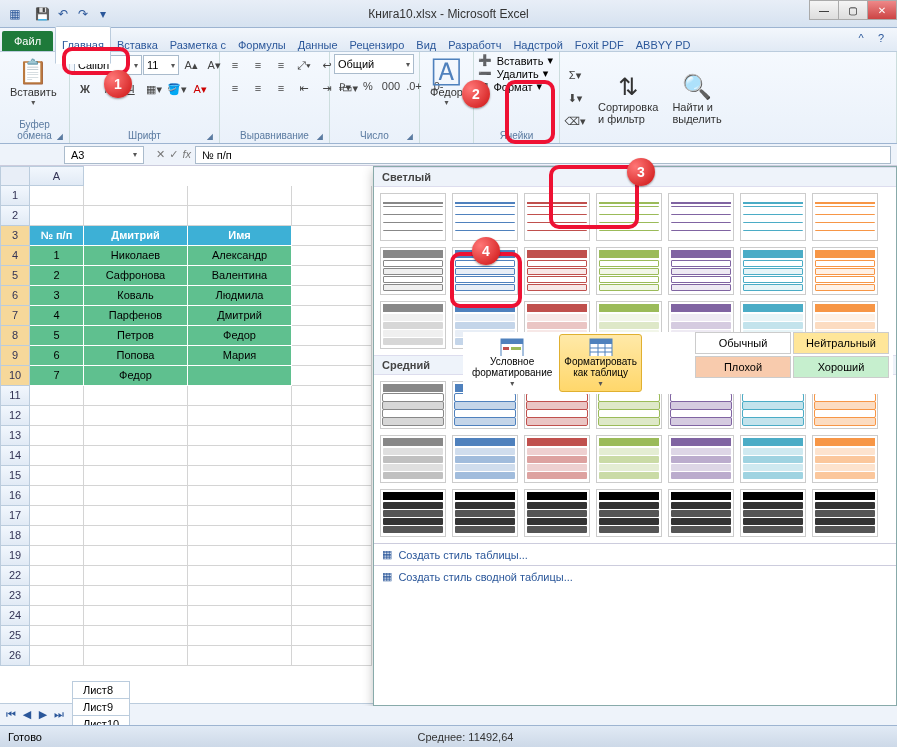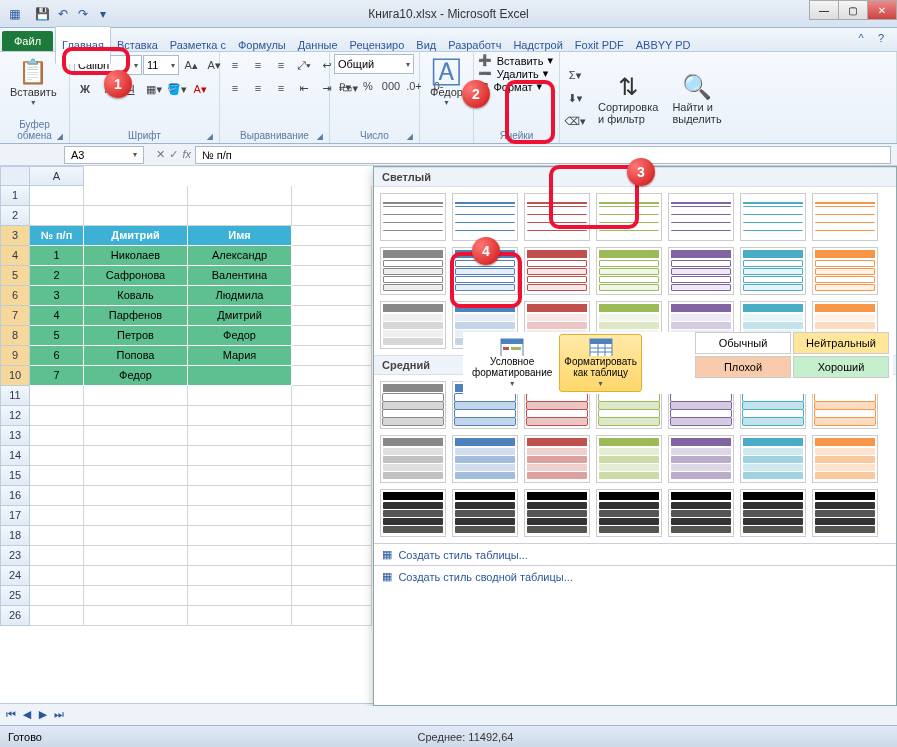--- a/index.html
+++ b/index.html
@@ -392,20 +392,34 @@
           <div class="cell" style="width: 80px;"></div>
         </div>
         <div class="gridrow">
           <div class="rowhdr">18</div>
           <div class="cell" style="width: 54px;"></div>
           <div class="cell" style="width: 104px;"></div>
           <div class="cell" style="width: 104px;"></div>
           <div class="cell" style="width: 80px;"></div>
         </div>
         <div class="gridrow">
+          <div class="rowhdr">19</div>
+          <div class="cell" style="width: 54px;"></div>
+          <div class="cell" style="width: 104px;"></div>
+          <div class="cell" style="width: 104px;"></div>
+          <div class="cell" style="width: 80px;"></div>
+        </div>
+        <div class="gridrow">
+          <div class="rowhdr">22</div>
+          <div class="cell" style="width: 54px;"></div>
+          <div class="cell" style="width: 104px;"></div>
+          <div class="cell" style="width: 104px;"></div>
+          <div class="cell" style="width: 80px;"></div>
+        </div>
+        <div class="gridrow">
           <div class="rowhdr">23</div>
           <div class="cell" style="width: 54px;"></div>
           <div class="cell" style="width: 104px;"></div>
           <div class="cell" style="width: 104px;"></div>
           <div class="cell" style="width: 80px;"></div>
         </div>
         <div class="gridrow">
           <div class="rowhdr">24</div>
           <div class="cell" style="width: 54px;"></div>
           <div class="cell" style="width: 104px;"></div>
@@ -774,20 +788,26 @@
   </div>
 </div>
 
 <div class="sheettabs">
   <div class="sheet-nav">
     <span>⏮</span>
     <span>◀</span>
     <span>▶</span>
     <span>⏭</span>
   </div>
+  <div id="sheets">
+      <div class="sheet-tab">Лист8</div>
+      <div class="sheet-tab">Лист9</div>
+      <div class="sheet-tab">Лист10</div>
+      <div class="sheet-tab">Лист11</div>
+    </div>
 </div>
 
 <div class="statusbar">
   <div class="status-left">Готово</div>
   <div class="status-mid">
     <span>Среднее:</span>
     <span>11492,64</span>
   </div>
 </div>
 

